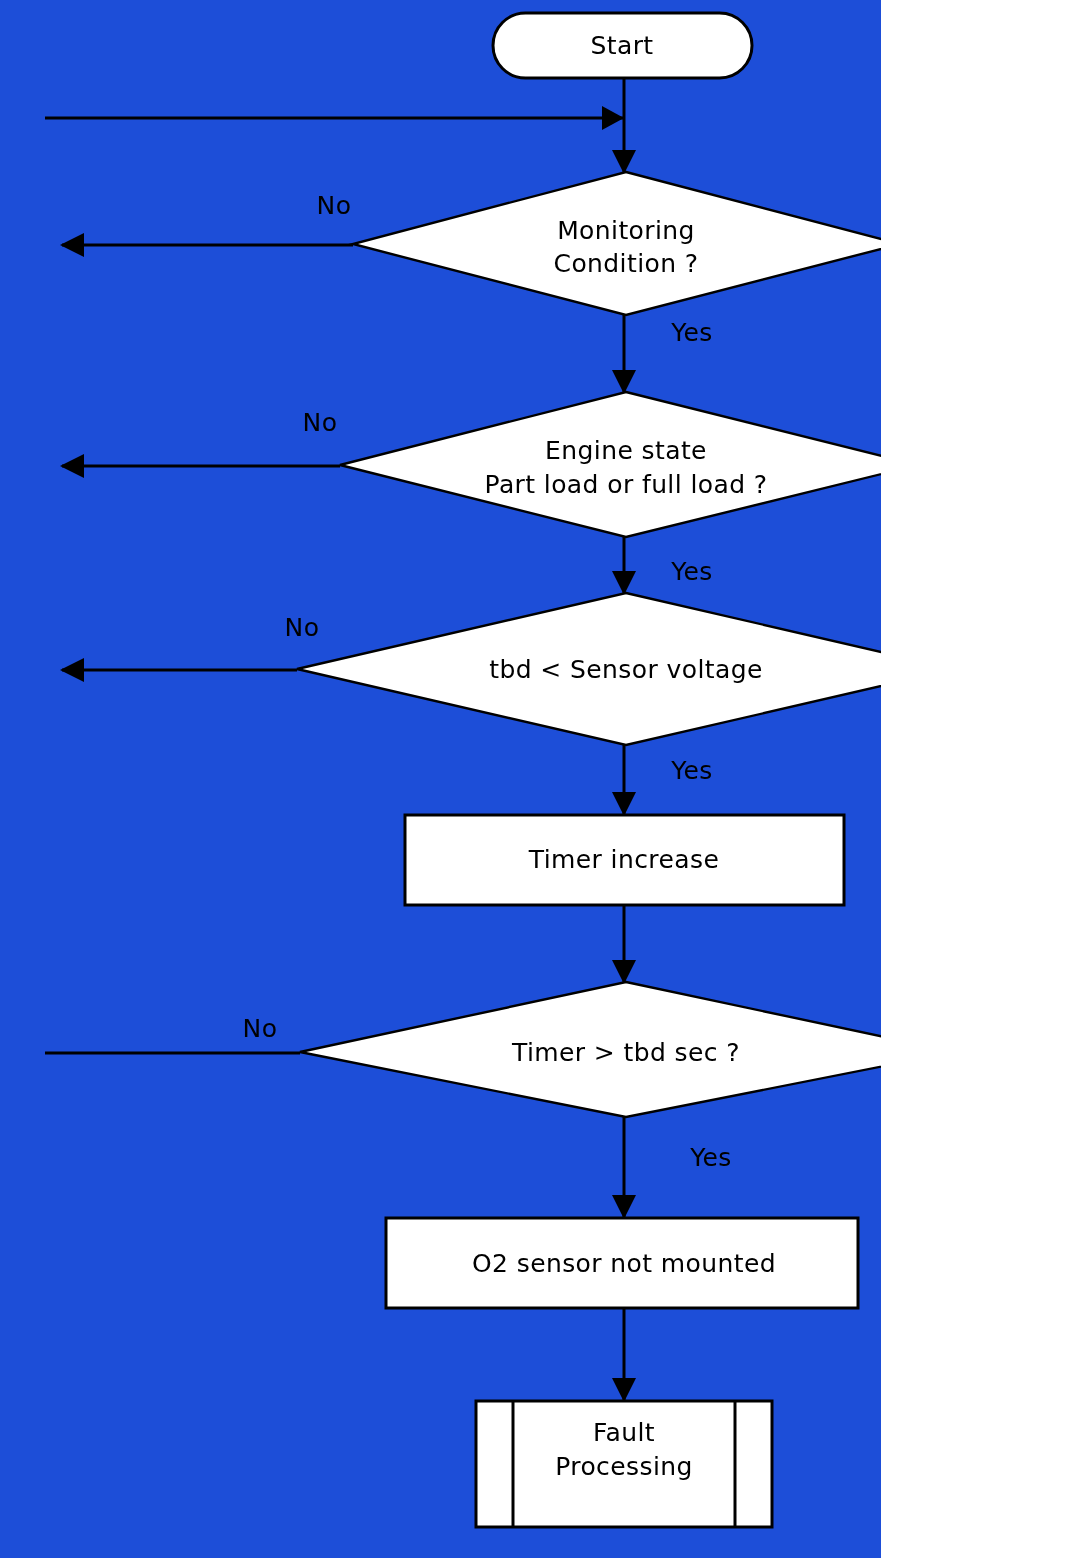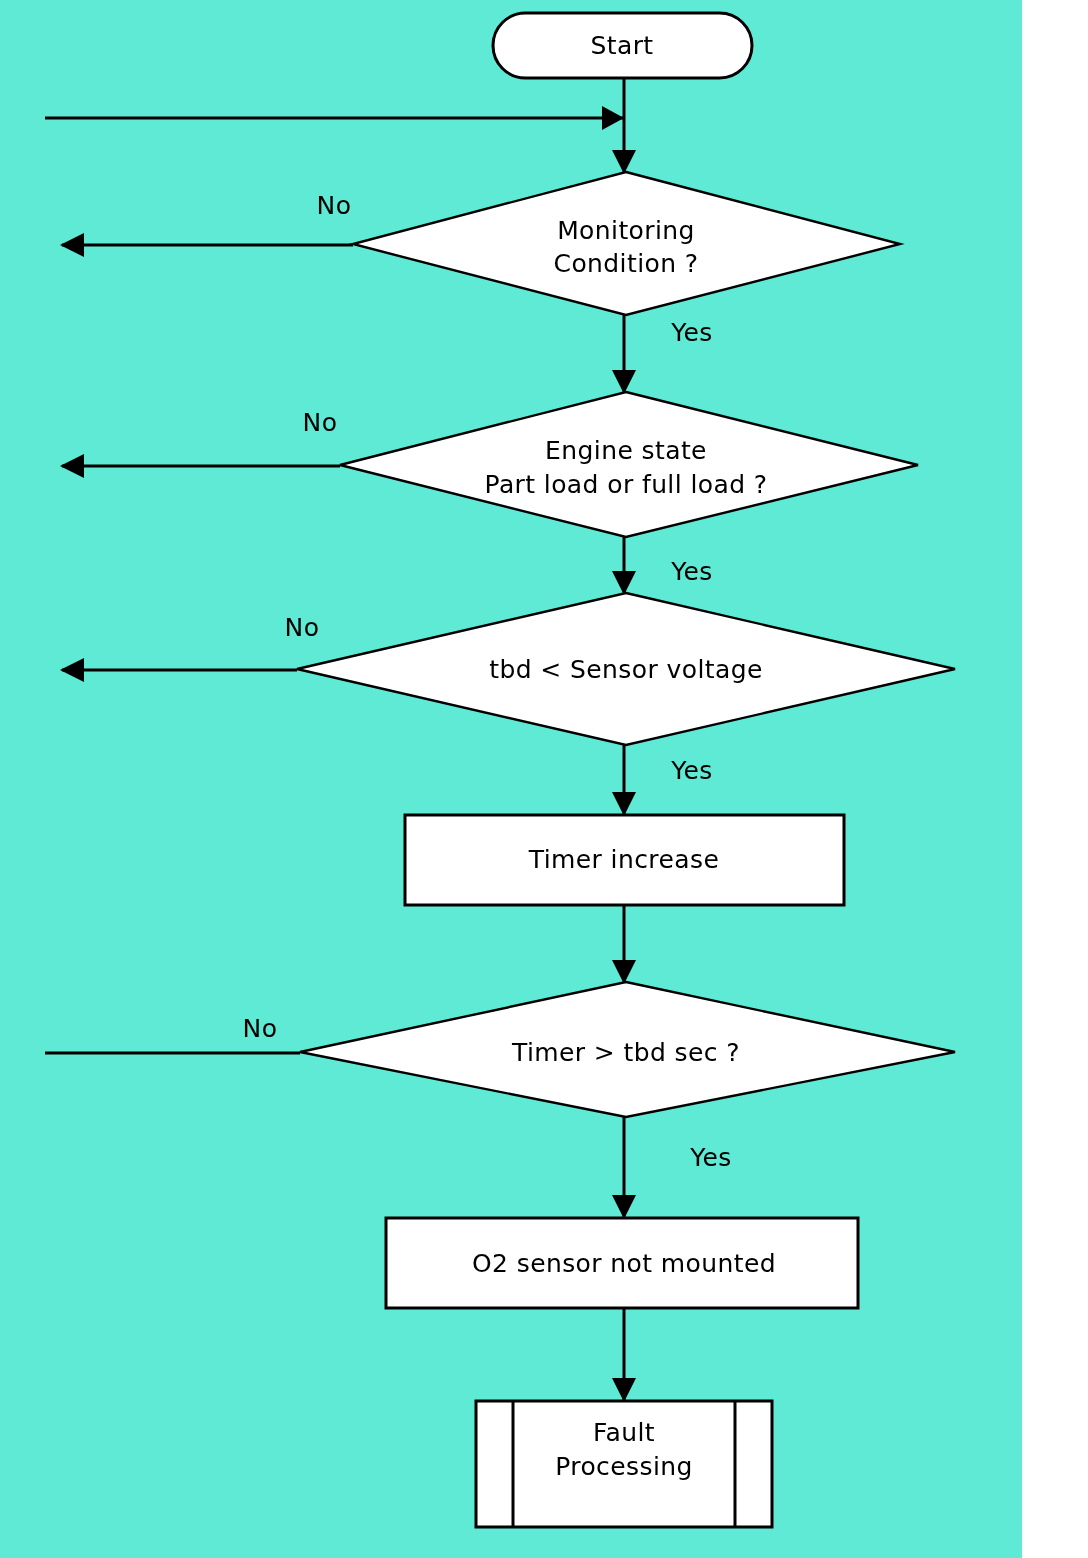--- a/index.html
+++ b/index.html
@@ -3,23 +3,23 @@
 <meta charset="utf-8">
 <title>Flowchart</title>
 <style>
   html, body {
     margin: 0;
     padding: 0;
     background: #ffffff;
   }
   #canvas {
     position: relative;
-    width: 1022px;
+    width: 881px;
     height: 1558px;
-    background: #5eead4;
+    background: #1d4ed8;
     font-family: "DejaVu Sans", "Liberation Sans", sans-serif;
     overflow: hidden;
   }
   #flow-svg {
     position: absolute;
     left: 0;
     top: 0;
     width: 1088px;
     height: 1558px;
   }

